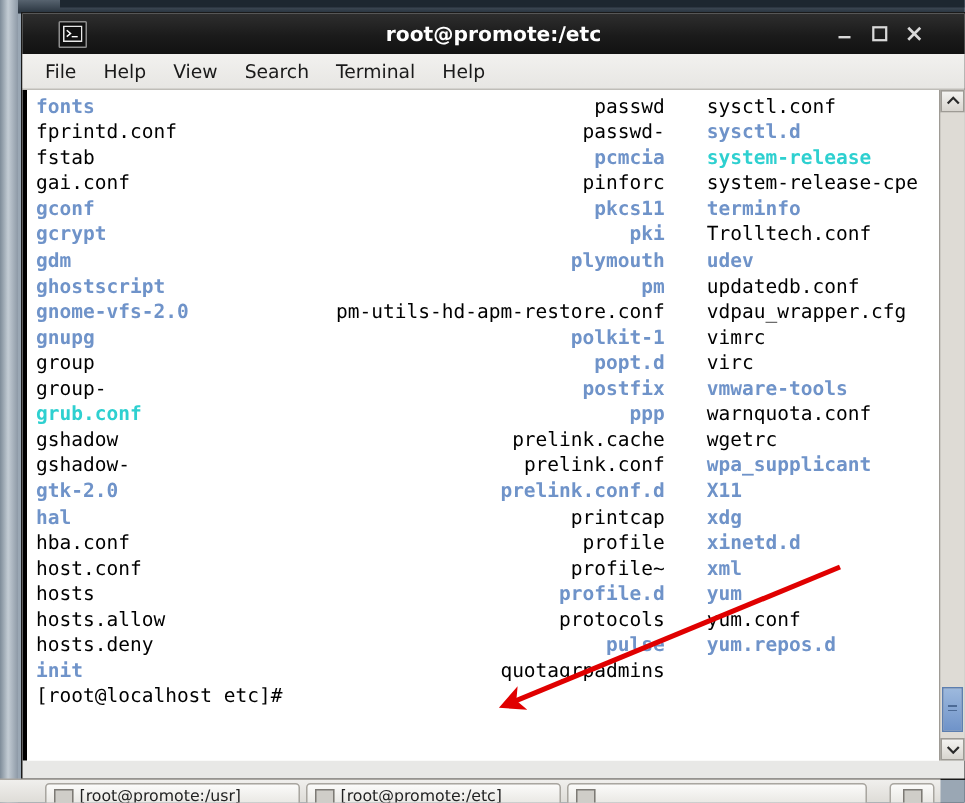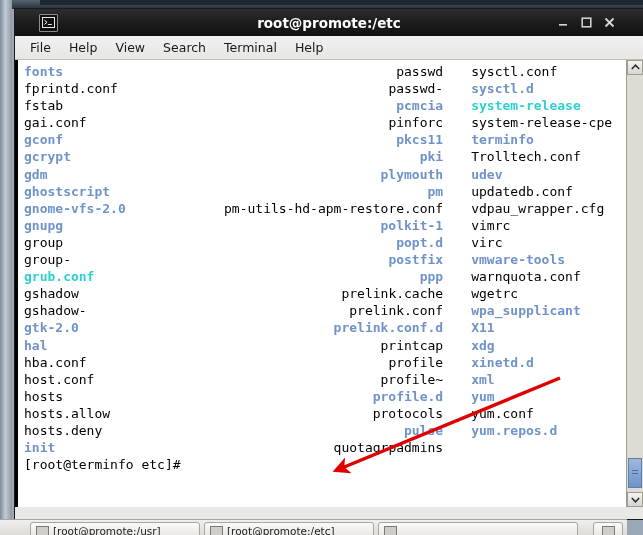--- a/index.html
+++ b/index.html
@@ -301,21 +301,21 @@
   </div>
 
   <div id="term-wrap">
     <div id="term">
       <div id="cols">
         <div class="col" id="col1"><div class="d">fonts</div><div class="f">fprintd.conf</div><div class="f">fstab</div><div class="f">gai.conf</div><div class="d">gconf</div><div class="d">gcrypt</div><div class="d">gdm</div><div class="d">ghostscript</div><div class="d">gnome-vfs-2.0</div><div class="d">gnupg</div><div class="f">group</div><div class="f">group-</div><div class="l">grub.conf</div><div class="f">gshadow</div><div class="f">gshadow-</div><div class="d">gtk-2.0</div><div class="d">hal</div><div class="f">hba.conf</div><div class="f">host.conf</div><div class="f">hosts</div><div class="f">hosts.allow</div><div class="f">hosts.deny</div><div class="d">init</div></div>
         <div class="col" id="col2"><div class="f">passwd</div><div class="f">passwd-</div><div class="d">pcmcia</div><div class="f">pinforc</div><div class="d">pkcs11</div><div class="d">pki</div><div class="d">plymouth</div><div class="d">pm</div><div class="f">pm-utils-hd-apm-restore.conf</div><div class="d">polkit-1</div><div class="d">popt.d</div><div class="d">postfix</div><div class="d">ppp</div><div class="f">prelink.cache</div><div class="f">prelink.conf</div><div class="d">prelink.conf.d</div><div class="f">printcap</div><div class="f">profile</div><div class="f">profile~</div><div class="d">profile.d</div><div class="f">protocols</div><div class="d">pulse</div><div class="f">quotagrpadmins</div></div>
         <div class="col" id="col3"><div class="f">sysctl.conf</div><div class="d">sysctl.d</div><div class="l">system-release</div><div class="f">system-release-cpe</div><div class="d">terminfo</div><div class="f">Trolltech.conf</div><div class="d">udev</div><div class="f">updatedb.conf</div><div class="f">vdpau_wrapper.cfg</div><div class="f">vimrc</div><div class="f">virc</div><div class="d">vmware-tools</div><div class="f">warnquota.conf</div><div class="f">wgetrc</div><div class="d">wpa_supplicant</div><div class="d">X11</div><div class="d">xdg</div><div class="d">xinetd.d</div><div class="d">xml</div><div class="d">yum</div><div class="f">yum.conf</div><div class="d">yum.repos.d</div></div>
       </div>
       <div id="prompts">
-          <div class="prompt-block">[root@terminfo etc]#</div>
+          <div class="prompt-block">[root@localhost etc]#</div>
           <div class="prompt-block">&nbsp;</div>
         </div>
     </div>
 
     <div id="scrollbar">
       <div class="sb-arrow">
         <svg width="9" height="7" viewBox="0 0 9 7">
             <path d="M0.8 5 L4.5 1.2 L8.2 5" stroke="#2a2a2a" stroke-width="1.5" fill="none"></path>
           </svg>
       </div>

